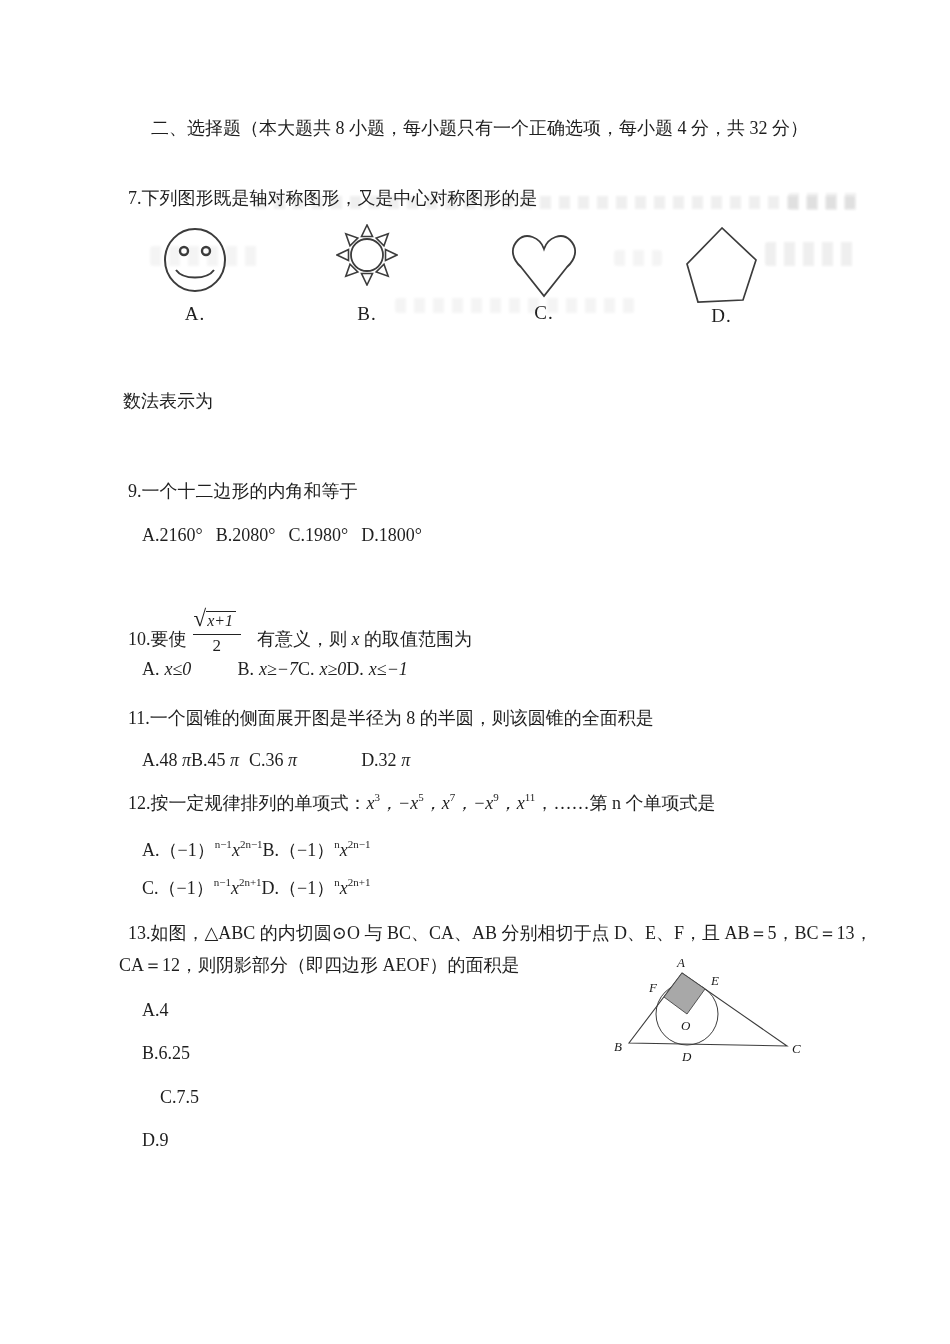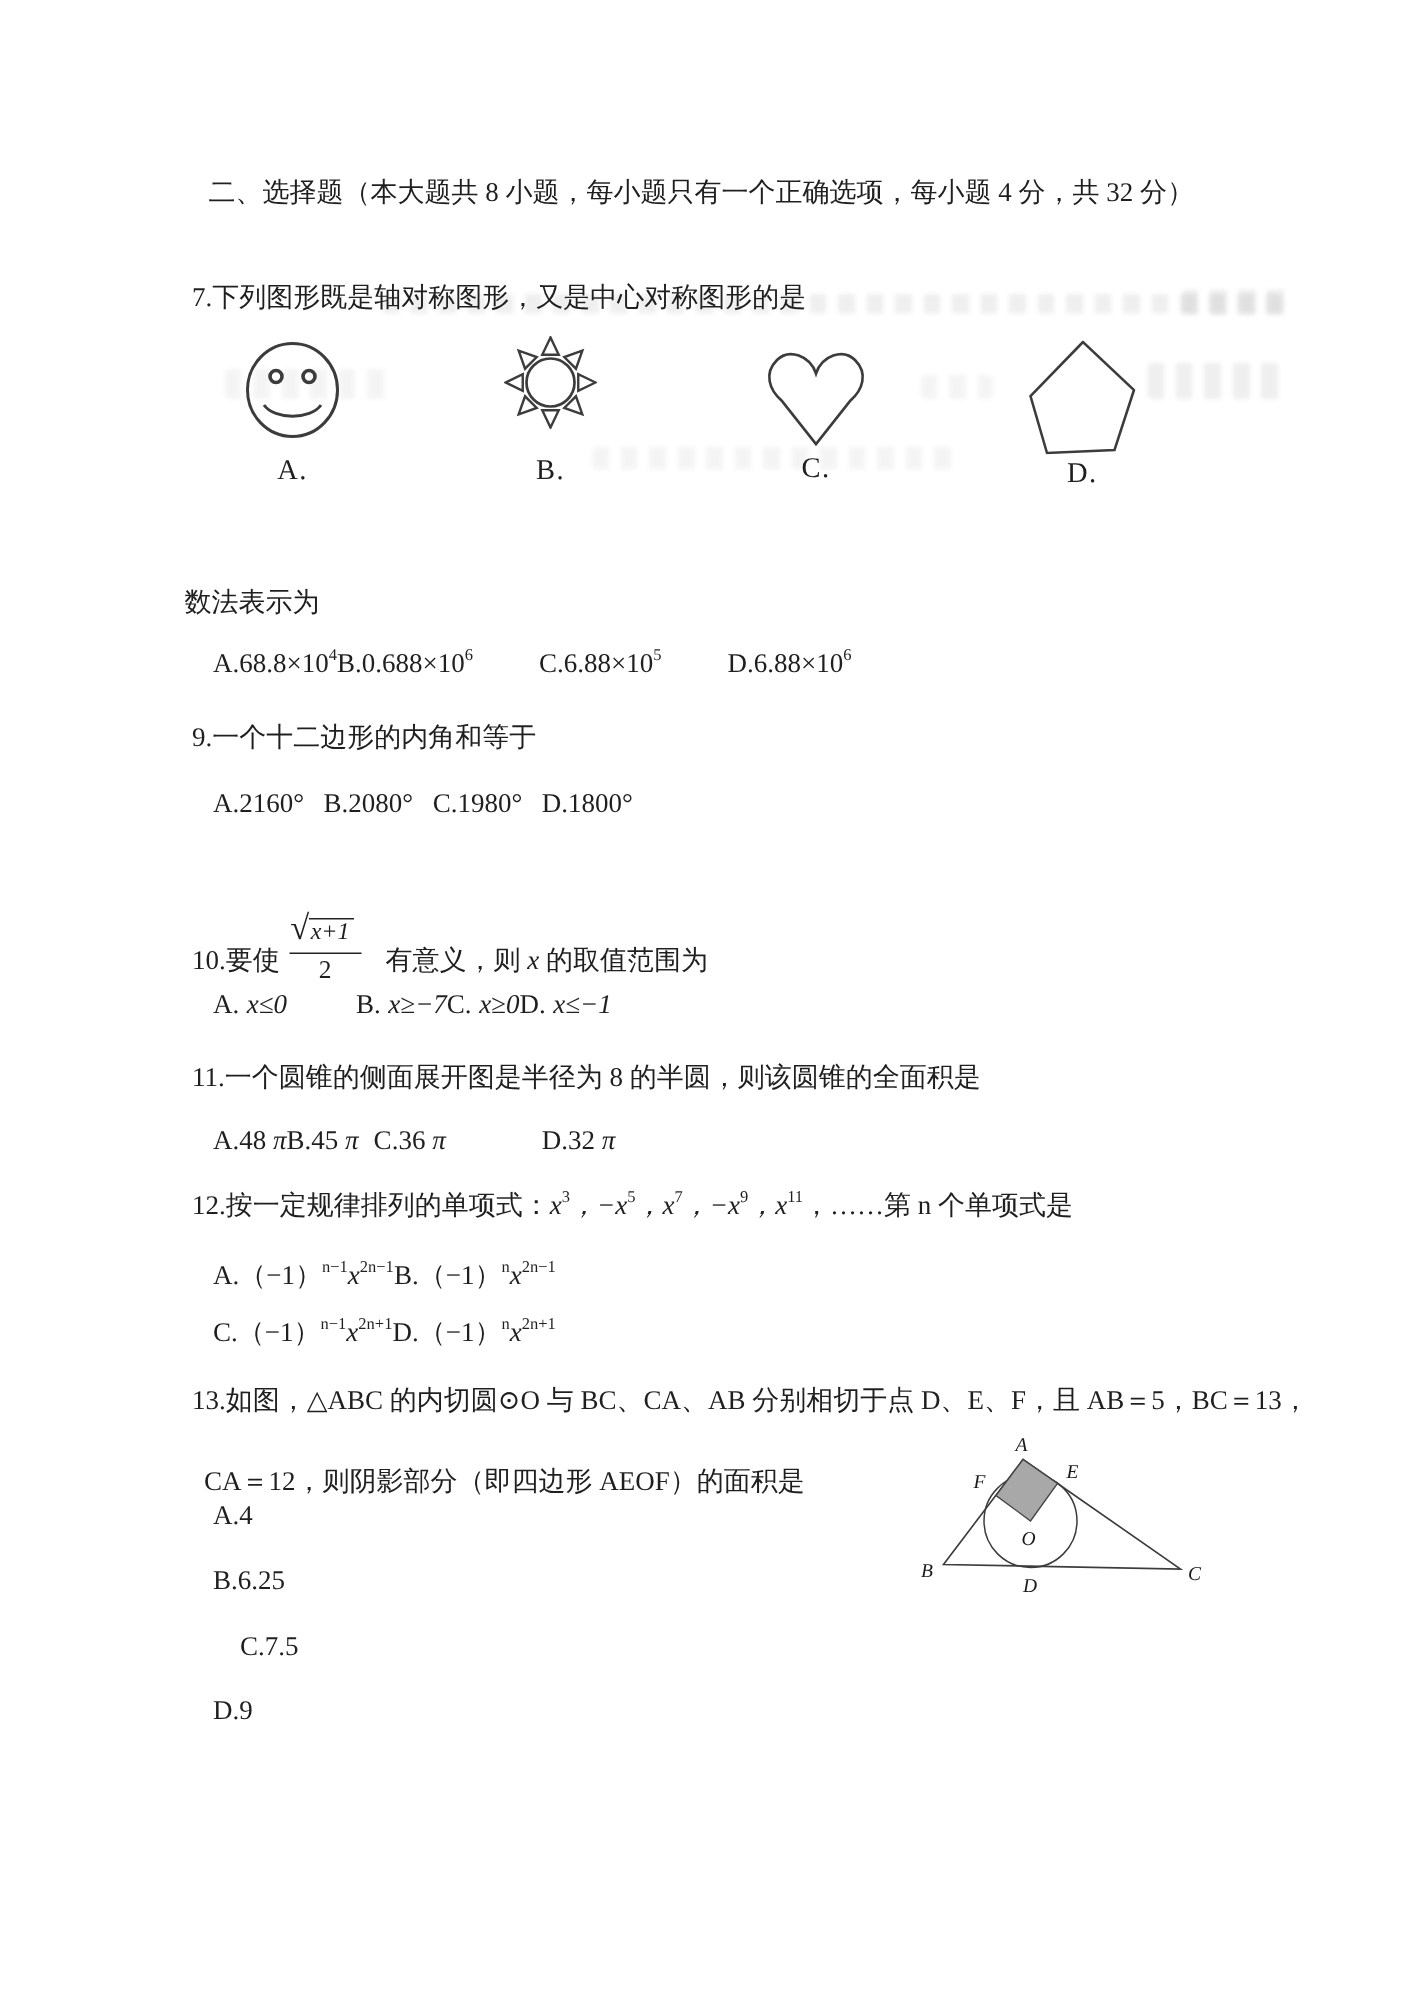--- a/index.html
+++ b/index.html
@@ -44,21 +44,21 @@
 
   
   #q13-diagram{position:absolute;left:605px;top:952px;}
   #q13-diagram text{font-family:"Liberation Serif","DejaVu Serif",serif;font-style:italic;font-size:13px;fill:#1a1a1a;}
 </style>
 </head>
 <body>
 
 <div id="page">
 
-  <div class="line" style="left:139px;top:116px;">二、选择题（本大题共 8 小题，每小题只有一个正确选项，每小题 4 分，共 32 分）</div>
+  <div class="line" style="left:151px;top:116px;">二、选择题（本大题共 8 小题，每小题只有一个正确选项，每小题 4 分，共 32 分）</div>
 
   <div class="ghost soft" style="left:255px;top:196px;width:600px;height:13px;"></div>
   <div class="ghost soft" style="left:788px;top:193px;width:70px;height:17px;"></div>
   <div class="ghost softer" style="left:150px;top:246px;width:110px;height:20px;"></div>
   <div class="ghost softer" style="left:614px;top:250px;width:48px;height:16px;"></div>
   <div class="ghost soft" style="left:765px;top:242px;width:92px;height:24px;"></div>
   <div class="ghost softer" style="left:395px;top:298px;width:240px;height:15px;"></div>
 
   <div class="line" style="left:128px;top:160px;margin-top:26px;">7.下列图形既是轴对称图形，又是中心对称图形的是</div>
 
@@ -97,23 +97,20 @@
   </div>
 
   <div class="fig-group" style="left:686px;top:227px;width:71px;">
     <svg width="71" height="76" viewBox="0 0 71 76">
       <polygon class="shape-stroke" stroke-width="1.7" points="36,1 1,37 12,75 57,73 70,33"></polygon>
     </svg>
     <div class="fig-label" style="margin-top:2px;">D.</div>
   </div>
 
   <div class="line" style="left:123px;top:389px;">数法表示为</div>
-  <div class="line q8-opts" style="left:142px;top:430px;">
-    <span class="opt"><span>A.68.8×10</span><sup>4</sup></span><span class="opt"><span>B.0.688×10</span><sup>6</sup></span><span class="opt gap-md"><span>C.6.88×10</span><sup>5</sup></span><span class="opt gap-md"><span>D.6.88×10</span><sup>6</sup></span>
-  </div>
 
   <div class="line" style="left:128px;top:479px;">9.一个十二边形的内角和等于</div>
   <div class="line q9-opts" style="left:142px;top:523px;">
     <span class="opt">A.2160°</span><span class="opt">B.2080°</span><span class="opt">C.1980°</span><span class="opt">D.1800°</span>
   </div>
 
   <div class="line" style="left:128px;top:608px;">
     <span>10.要使</span><span class="frac"><span class="num"><span class="rad">√</span><span class="vinc mi">x+1</span></span><span class="den">2</span></span><span>有意义，则</span>
     <span class="mi">x</span>
     <span>的取值范围为</span>
@@ -131,21 +128,21 @@
     <span>12.按一定规律排列的单项式：</span><span class="mi">x</span><sup>3</sup><span class="mi">，−x</span><sup>5</sup><span class="mi">，x</span><sup>7</sup><span class="mi">，−x</span><sup>9</sup><span class="mi">，x</span><sup>11</sup><span>，……第 n 个单项式是</span>
   </div>
   <div class="line" style="left:142px;top:838px;">
     <span class="opt"><span>A.（−1）</span><sup>n−1</sup><span class="mi">x</span><sup>2n−1</sup></span><span class="opt"><span>B.（−1）</span><sup>n</sup><span class="mi">x</span><sup>2n−1</sup></span>
   </div>
   <div class="line" style="left:142px;top:876px;">
     <span class="opt"><span>C.（−1）</span><sup>n−1</sup><span class="mi">x</span><sup>2n+1</sup></span><span class="opt"><span>D.（−1）</span><sup>n</sup><span class="mi">x</span><sup>2n+1</sup></span>
   </div>
 
   <div class="line" style="left:128px;top:921px;">13.如图，△ABC 的内切圆⊙O 与 BC、CA、AB 分别相切于点 D、E、F，且 AB＝5，BC＝13，</div>
-  <div class="line" style="left:136px;top:953px;margin-top:22px;">CA＝12，则阴影部分（即四边形 AEOF）的面积是</div>
+  <div class="line" style="left:119px;top:953px;">CA＝12，则阴影部分（即四边形 AEOF）的面积是</div>
 
   <div class="line" style="left:142px;top:998px;">A.4</div>
   <div class="line" style="left:142px;top:1041px;text-align:center;">B.6.25</div>
   <div class="line" style="left:160px;top:1085px;">C.7.5</div>
   <div class="line" style="left:142px;top:1128px;">D.9</div>
 
   <svg id="q13-diagram" width="200" height="115" viewBox="0 0 200 115">
     <polygon points="77,21 24,91 182,94" fill="none" stroke="#3c3c3c" stroke-width="1.1"></polygon>
     <circle cx="82" cy="62" r="31" fill="none" stroke="#3c3c3c" stroke-width="1"></circle>
     <polygon points="77,21 100,37 82,62 59,45" stroke="#444" stroke-width="0.9" fill="#a8a8a8"></polygon>

